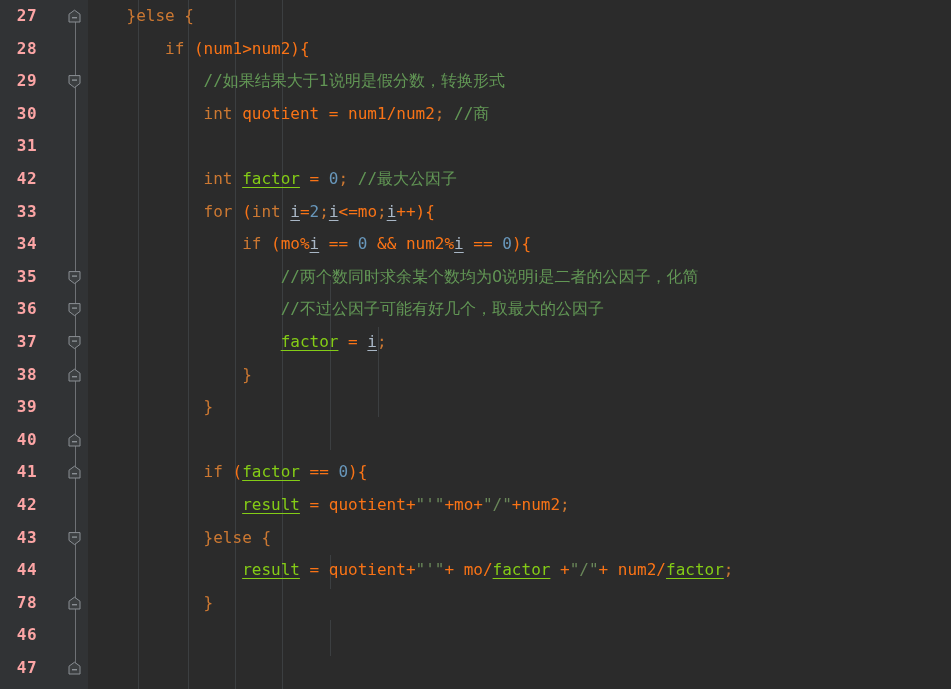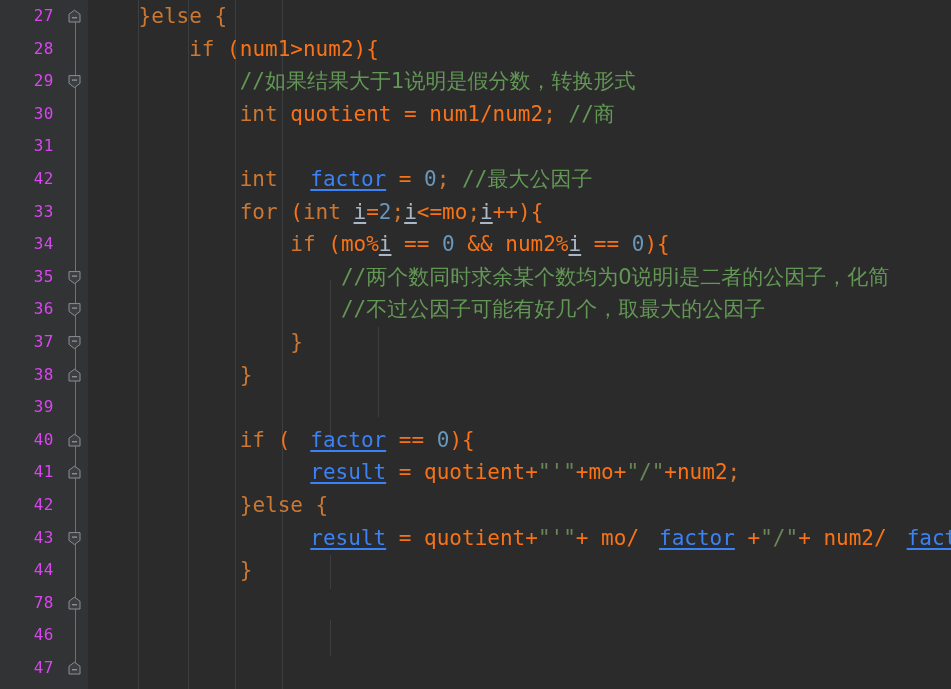--- a/index.html
+++ b/index.html
@@ -32,27 +32,28 @@
     flex: 0 0 88px;
   }
   .linenum-col {
     position: absolute;
     left: 0; top: 0;
     width: 62px;
   }
   .linenum {
     height: 32.6px;
     line-height: 32.6px;
-    text-align: right;
+    text-align: center;
     padding-right: 8px;
     box-sizing: border-box;
-    color: #d946ef;
+    color: #fca5a5;
     font-size: 16px;
     font-family: "DejaVu Sans Mono", "Liberation Mono", monospace;
     letter-spacing: 0.5px;
+    font-weight: bold;
   }
   
   .fold-col {
     position: absolute;
     left: 62px; top: 0;
     width: 26px;
     height: 689px;
   }
   .fold-line {
     position: absolute;
@@ -96,34 +97,34 @@
   }
 
   .lines {
     position: relative;
     padding-left: 0;
   }
   .line {
     height: 32.6px;
     line-height: 32.6px;
     white-space: pre;
-    font-size: 21px;
+    font-size: 16px;
     font-family: "DejaVu Sans Mono", "Liberation Mono", monospace;
     color: #a9b7c6;
     position: relative;
   }
 
   
   .kw   { color: #cc7832; }
   .num  { color: #6897bb; }
   .str  { color: #6a8759; }
   .cmt  { color: #629755; }
   .cmt-cjk { font-family: "DejaVu Sans", "Liberation Sans", sans-serif; }
   .txt  { color: #f97316; }
-  .fldblue { color: #3b82f6; text-decoration: underline; text-underline-offset: 3px; margin-left: 20px; }
+  .fldblue { color: #84cc16; text-decoration: underline; text-underline-offset: 3px; }
   .var-u { color: #a9b7c6; text-decoration: underline; text-underline-offset: 3px; }
   .semi { color: #cc7832; }
   .brace { color: #cc7832; }
 </style>
 </head>
 <body>
 
 <div id="editor">
 
   <div class="gutter">
@@ -258,20 +259,21 @@
         <div class="line"><span class="txt">    </span><span class="brace">}</span><span class="kw">else</span><span class="brace"> {</span></div>
         <div class="line"><span class="txt">        </span><span class="kw">if</span><span class="txt"> (num1&gt;num2){</span></div>
         <div class="line"><span class="txt">            </span><span class="cmt">//</span><span class="cmt cmt-cjk">如果结果大于1说明是假分数，转换形式</span></div>
         <div class="line"><span class="txt">            </span><span class="kw">int</span><span class="txt"> quotient = num1/num2</span><span class="semi">;</span><span class="txt"> </span><span class="cmt">//</span><span class="cmt cmt-cjk">商</span></div>
         <div class="line">&nbsp;</div>
         <div class="line"><span class="txt">            </span><span class="kw">int</span><span class="txt"> </span><span class="fldblue">factor</span><span class="txt"> = </span><span class="num">0</span><span class="semi">;</span><span class="txt"> </span><span class="cmt">//</span><span class="cmt cmt-cjk">最大公因子</span></div>
         <div class="line"><span class="txt">            </span><span class="kw">for</span><span class="txt"> (</span><span class="kw">int</span><span class="txt"> </span><span class="var-u">i</span><span class="txt">=</span><span class="num">2</span><span class="semi">;</span><span class="var-u">i</span><span class="txt">&lt;=mo</span><span class="semi">;</span><span class="var-u">i</span><span class="txt">++){</span></div>
         <div class="line"><span class="txt">                </span><span class="kw">if</span><span class="txt"> (mo%</span><span class="var-u">i</span><span class="txt"> == </span><span class="num">0</span><span class="txt"> &amp;&amp; num2%</span><span class="var-u">i</span><span class="txt"> == </span><span class="num">0</span><span class="txt">){</span></div>
         <div class="line"><span class="txt">                    </span><span class="cmt">//</span><span class="cmt cmt-cjk">两个数同时求余某个数均为0说明i是二者的公因子，化简</span></div>
         <div class="line"><span class="txt">                    </span><span class="cmt">//</span><span class="cmt cmt-cjk">不过公因子可能有好几个，取最大的公因子</span></div>
+        <div class="line"><span class="txt">                    </span><span class="fldblue">factor</span><span class="txt"> = </span><span class="var-u">i</span><span class="semi">;</span></div>
         <div class="line"><span class="txt">                </span><span class="brace">}</span></div>
         <div class="line"><span class="txt">            </span><span class="brace">}</span></div>
         <div class="line">&nbsp;</div>
         <div class="line"><span class="txt">            </span><span class="kw">if</span><span class="txt"> (</span><span class="fldblue">factor</span><span class="txt"> == </span><span class="num">0</span><span class="txt">){</span></div>
         <div class="line"><span class="txt">                </span><span class="fldblue">result</span><span class="txt"> = quotient+</span><span class="str">"'"</span><span class="txt">+mo+</span><span class="str">"/"</span><span class="txt">+num2</span><span class="semi">;</span></div>
         <div class="line"><span class="txt">            </span><span class="brace">}</span><span class="kw">else</span><span class="brace"> {</span></div>
         <div class="line"><span class="txt">                </span><span class="fldblue">result</span><span class="txt"> = quotient+</span><span class="str">"'"</span><span class="txt">+ mo/</span><span class="fldblue">factor</span><span class="txt"> +</span><span class="str">"/"</span><span class="txt">+ num2/</span><span class="fldblue">factor</span><span class="semi">;</span></div>
         <div class="line"><span class="txt">            </span><span class="brace">}</span></div>
       </div>
   </div>

